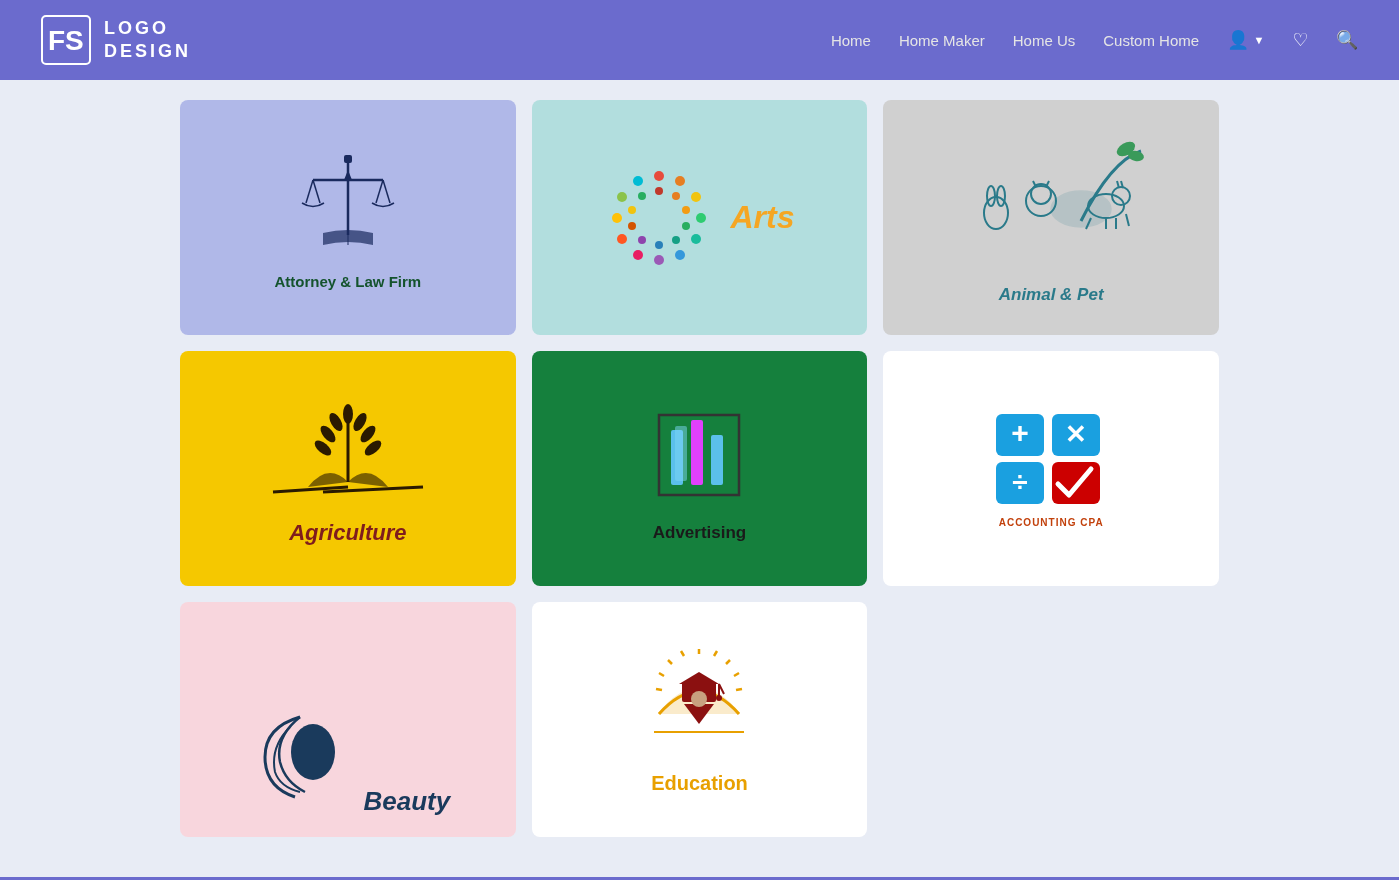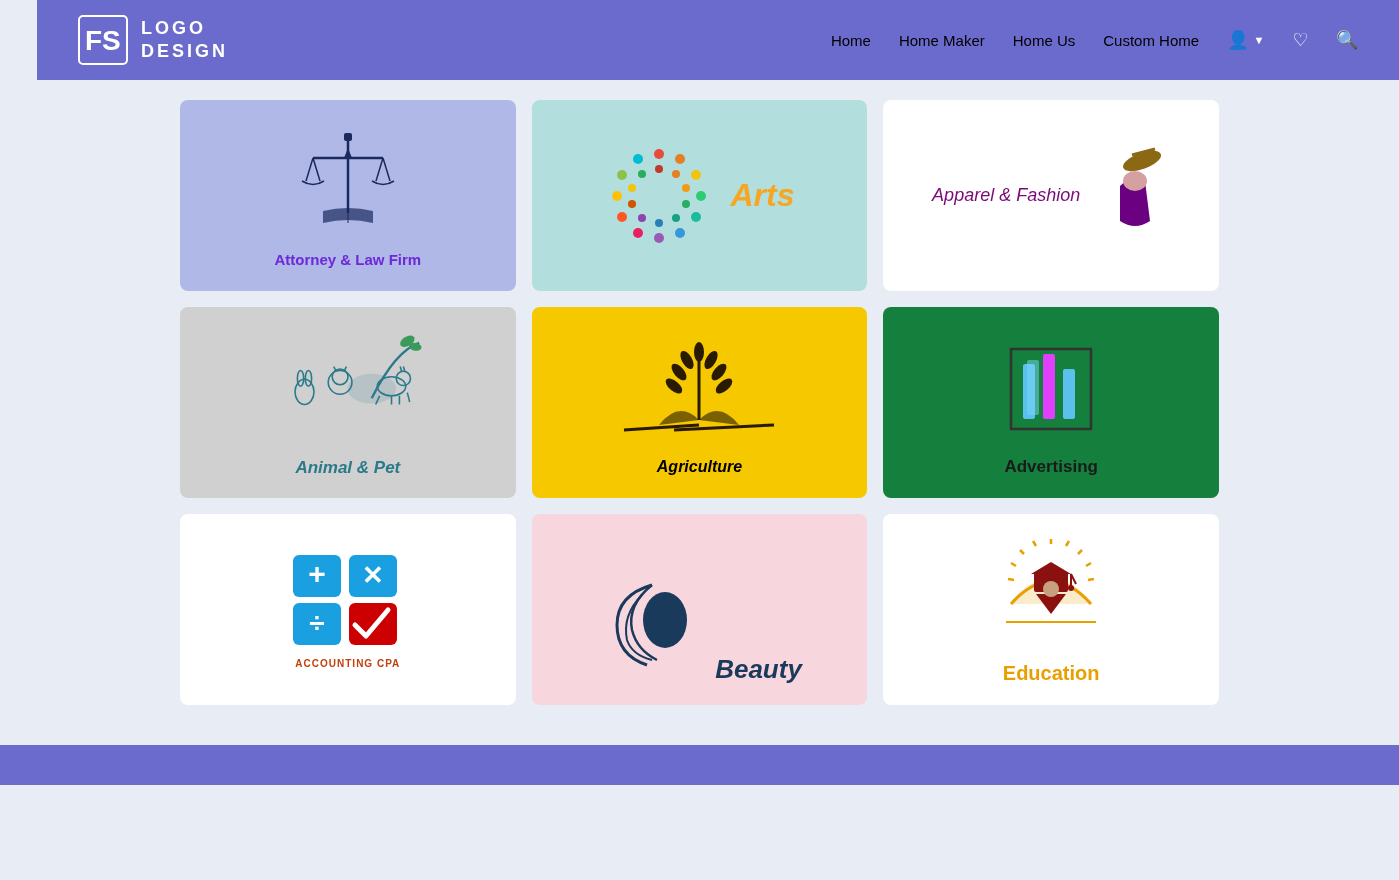--- a/index.html
+++ b/index.html
@@ -6,21 +6,20 @@
     body { background-color: #e8ecf5; font-family: Arial, sans-serif; min-height: 880px; }
 
     
     .header {
       background-color: #6b6bcd;
       display: flex;
       align-items: center;
       justify-content: space-between;
       padding: 0 40px;
       height: 80px;
-      margin-left: 37px;
     }
     .logo-area {
       display: flex;
       align-items: center;
       gap: 12px;
     }
     .logo-icon {
       width: 52px;
       height: 52px;
     }
@@ -30,21 +29,21 @@
       font-weight: bold;
       line-height: 1.3;
       letter-spacing: 3px;
     }
     .nav {
       display: flex;
       align-items: center;
       gap: 28px;
     }
     .nav a {
-      color: #000000;
+      color: #e5e5e5;
       text-decoration: none;
       font-size: 15px;
       cursor: pointer;
     }
     .nav-icon {
       color: white;
       font-size: 18px;
       cursor: pointer;
     }
 
@@ -56,21 +55,21 @@
       padding: 20px 180px;
       max-width: 1399px;
       margin: 0 auto;
     }
     .card {
       border-radius: 8px;
       overflow: hidden;
       display: flex;
       align-items: center;
       justify-content: center;
-      height: 191px;
+      height: 235px;
       cursor: pointer;
     }
     .card-inner {
       width: 100%;
       height: 100%;
       display: flex;
       flex-direction: column;
       align-items: center;
       justify-content: center;
       padding: 20px;
@@ -96,21 +95,21 @@
 
     
     .logo-label {
       font-size: 15px;
       font-weight: bold;
       margin-top: 8px;
       text-align: center;
     }
 
     
-    .attorney-label { color: #6d28d9; }
+    .attorney-label { color: #14532d; }
     
     .animal-label { color: #2a7a8a; font-style: italic; font-size: 17px; margin-top: 44px; }
     
     .accounting-label { color: #cc0000; font-size: 13px; letter-spacing: 1px; }
     
     .agri-label { color: #1a1a2e; font-style: italic; font-size: 20px; }
     
     .beauty-label { color: #1a3a5c; font-style: italic; font-size: 22px; }
     
     .adv-label { color: #1a1a1a; font-size: 17px; }
@@ -215,33 +214,20 @@
           <circle cx="55" cy="82" r="4" fill="#2980b9"></circle>
           <circle cx="38" cy="77" r="4" fill="#8e44ad"></circle>
           <circle cx="28" cy="63" r="4" fill="#d35400"></circle>
           <circle cx="28" cy="47" r="4" fill="#f1c40f"></circle>
           <circle cx="38" cy="33" r="4" fill="#27ae60"></circle>
         </svg>
         <div class="arts-label" style="font-size:32px; font-weight:bold; font-style:italic; color:#f5a623;">Arts</div>
       </div>
     </div>
 
-    <div class="card card-white">
-      <div class="card-inner" style="flex-direction:row; align-items:center; gap:10px;">
-        <div class="apparel-label" style="font-size:18px; font-style:italic; color:#7a0a7a;">Apparel &amp; Fashion</div>
-        <svg width="80" height="110" viewBox="0 0 80 110" xmlns="http://www.w3.org/2000/svg">
-
-          <ellipse cx="52" cy="20" rx="20" ry="8" fill="#8B6914" transform="rotate(-20 52 20)"></ellipse>
-          <line x1="42" y1="14" x2="65" y2="8" stroke="#8B6914" stroke-width="3"></line>
-
-          <path d="M30 45 Q40 35 55 40 L60 80 Q45 90 30 80 Z" fill="#6b0080"></path>
-          <ellipse cx="45" cy="40" rx="12" ry="10" fill="#d4a0a0"></ellipse>
-        </svg>
-      </div>
-    </div>
 
     <div class="card card-gray">
       <div class="card-inner">
         <svg width="200" height="110" viewBox="0 0 200 110" xmlns="http://www.w3.org/2000/svg">
 
           <path d="M130 90 Q160 30 190 20" stroke="#2a7a8a" stroke-width="3" fill="none"></path>
 
           <ellipse cx="175" cy="18" rx="10" ry="6" fill="#3a9a5a" transform="rotate(-30 175 18)"></ellipse>
           <ellipse cx="185" cy="25" rx="8" ry="5" fill="#3a9a5a" transform="rotate(10 185 25)"></ellipse>
 
@@ -281,21 +267,21 @@
           <ellipse cx="80" cy="42" rx="5" ry="10" fill="#2a1a00" transform="rotate(-40 80 42)"></ellipse>
           <ellipse cx="120" cy="42" rx="5" ry="10" fill="#2a1a00" transform="rotate(40 120 42)"></ellipse>
           <ellipse cx="75" cy="56" rx="5" ry="10" fill="#2a1a00" transform="rotate(-50 75 56)"></ellipse>
           <ellipse cx="125" cy="56" rx="5" ry="10" fill="#2a1a00" transform="rotate(50 125 56)"></ellipse>
 
           <line x1="75" y1="100" x2="175" y2="95" stroke="#2a1a00" stroke-width="3"></line>
           <line x1="25" y1="100" x2="100" y2="95" stroke="#2a1a00" stroke-width="3"></line>
           <path d="M60 95 Q80 70 100 90" fill="#2a1a00" opacity="0.6"></path>
           <path d="M140 95 Q120 70 100 90" fill="#2a1a00" opacity="0.6"></path>
         </svg>
-        <div class="logo-label agri-label" style="color:#000000; font-style:italic; font-size:16px; font-weight:bold;">Agriculture</div>
+        <div class="logo-label agri-label" style="color:#7f1d1d; font-style:italic; font-size:22px; font-weight:bold;">Agriculture</div>
       </div>
     </div>
 
     <div class="card card-light-teal">
       <div class="card-inner">
         <svg width="120" height="120" viewBox="0 0 120 120" xmlns="http://www.w3.org/2000/svg">
 
           <rect x="20" y="20" width="80" height="80" fill="none" stroke="#333" stroke-width="2.5"></rect>
 
           <rect x="32" y="35" width="12" height="55" fill="#5bc0eb" rx="2"></rect>

